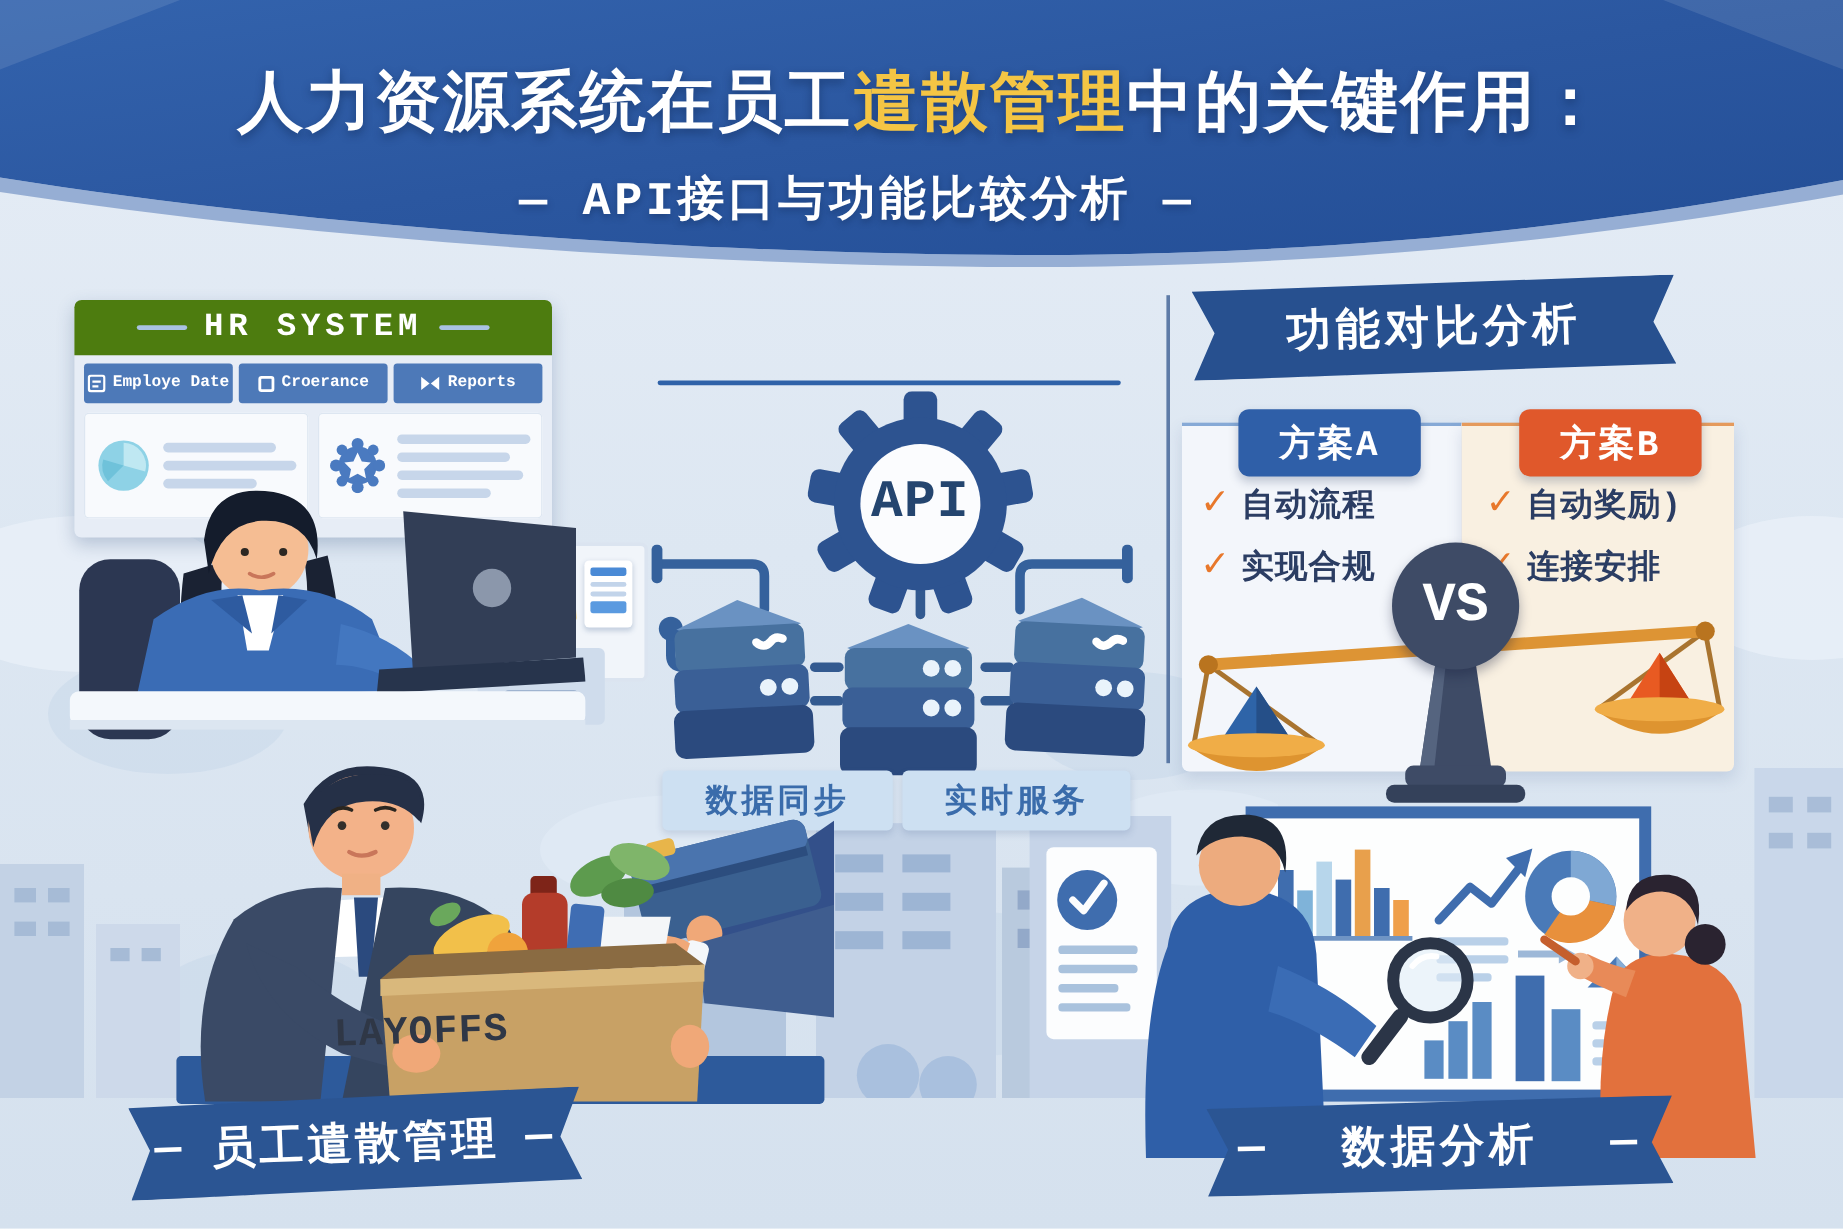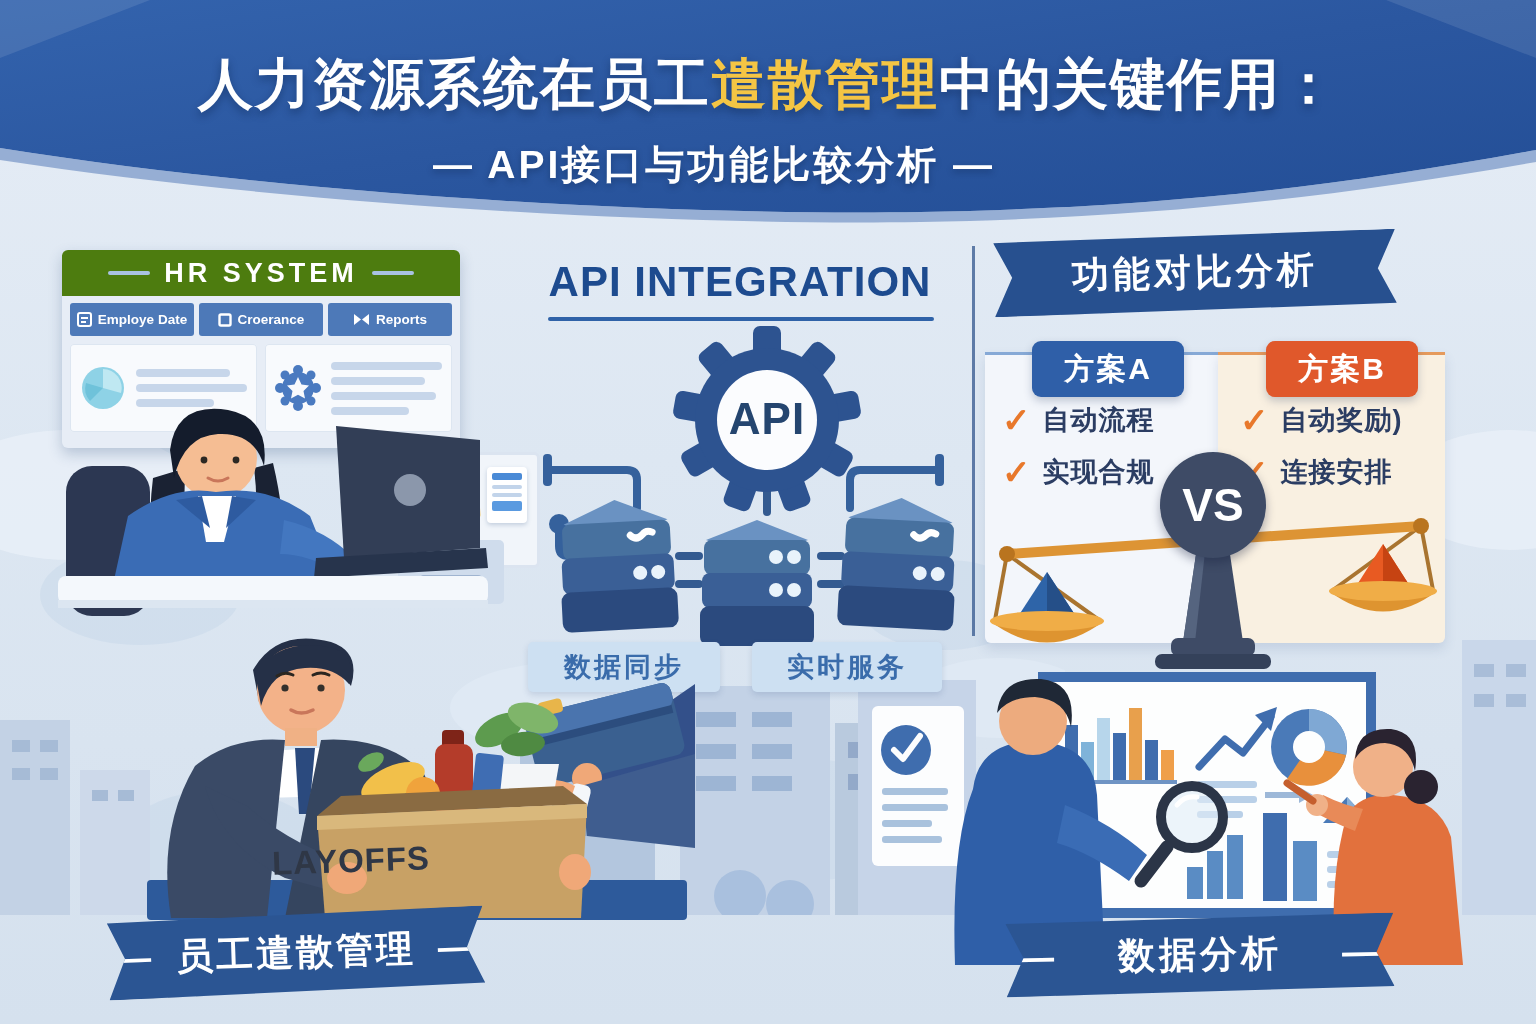--- a/index.html
+++ b/index.html
@@ -1,17 +1,17 @@
 <!DOCTYPE html>
 <html><head>
 <meta charset="utf-8">
 <style>
   html,body{margin:0;padding:0;}
   .stage{position:relative;width:1536px;height:1024px;overflow:hidden;
-    font-family:Liberation Sans, sans-serif;
+    font-family:Liberation Mono, monospace;
     background:linear-gradient(180deg,#e6edf6 0%,#dde7f2 45%,#d5e1ee 100%);}
   .abs{position:absolute;}
   .cloud{position:absolute;background:#e9f0f8;border-radius:50%;opacity:.75;}
   .cloud.b{background:#c9d8ea;opacity:.55;}
   
   .title{width:1536px;text-align:center;color:#fff;font-weight:900;
     font-size:55px;letter-spacing:2px;text-shadow:0 4px 8px rgba(8,28,64,.4);z-index:6;}
   .title .hl{color:#f4c544;}
   .subtitle{width:1428px;text-align:center;color:#fff;font-weight:800;
     font-size:39px;letter-spacing:3px;text-shadow:0 3px 6px rgba(8,28,64,.35);z-index:6;}
@@ -271,21 +271,20 @@
     <path d="M198,92 L174,88 L168,120 Z" fill="#2e5ba0"></path>
     <path d="M226,112 Q268,122 296,150 L284,166 Q250,146 222,146 Z" fill="#4377c0"></path>
     <ellipse cx="298" cy="156" rx="16" ry="10" fill="#f0b185"></ellipse>
     <polygon points="278,18 422,32 422,140 286,150" fill="#323e56"></polygon>
     <circle cx="352" cy="82" r="16" fill="#8b97ab"></circle>
     <polygon points="258,150 428,140 430,160 256,170" fill="#27344c"></polygon>
     <rect x="0" y="168" width="430" height="28" rx="8" fill="#f4f8fc"></rect>
     <rect x="0" y="192" width="430" height="8" fill="#dce6f1"></rect>
   </svg>
 
-  <div class="abs api-title">API INTEGRATION</div>
   <div class="abs api-underline"></div>
 
   <svg class="abs" style="left:645px;top:326px;z-index:4;" width="245" height="188" viewBox="0 0 245 188">
     <g fill="#2d5390">
       <g transform="rotate(0 122 94)">
           <rect x="108" y="0" width="28" height="36" rx="7"></rect>
         </g>
       <g transform="rotate(40 122 94)">
           <rect x="108" y="0" width="28" height="36" rx="7"></rect>
         </g>
@@ -369,21 +368,21 @@
       <polygon points="18,30 70,8 122,30 70,50" fill="#6a92c2"></polygon>
       <rect x="16" y="30" width="108" height="36" rx="8" fill="#47719f"></rect>
       <rect x="14" y="64" width="112" height="36" rx="8" fill="#3a5f96"></rect>
       <rect x="12" y="98" width="116" height="40" rx="9" fill="#2b4a7e"></rect>
       <path d="M84,44 q6,6 12,0 q4,-5 10,-2" stroke="#fff" stroke-width="7" fill="none" stroke-linecap="round"></path>
       <circle cx="92" cy="82" r="7" fill="#e9f3fb"></circle>
         <circle cx="110" cy="82" r="7" fill="#e9f3fb"></circle>
     </g>
   </svg>
 
-  <div class="abs chip" style="left:528px;width:192px;">
+  <div class="abs chip" style="left:552px;width:192px;">
       <span>数据同步</span>
     </div>
   <div class="abs chip" style="left:752px;width:190px;">
       <span>实时服务</span>
     </div>
 
   <div class="abs v-divider"></div>
 
   <div class="abs ribbon" style="left:994px;top:234px;width:402px;height:78px;font-size:37px;transform:rotate(-1.5deg);">
     <span>功能对比分析</span>

